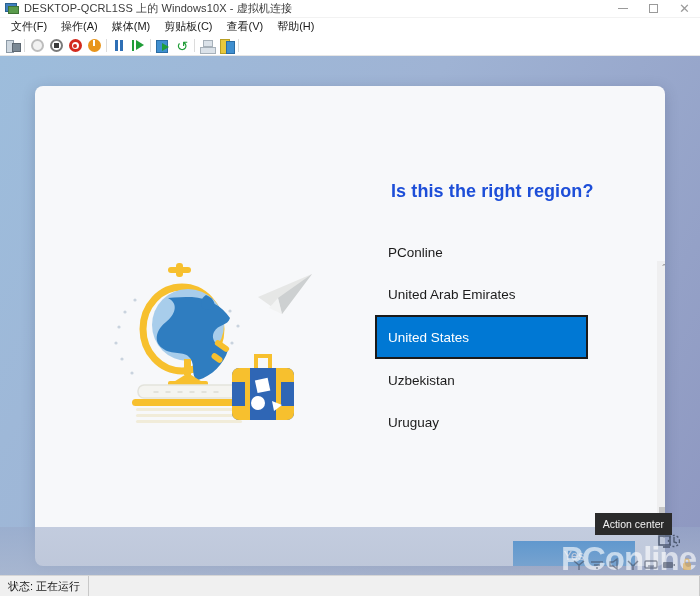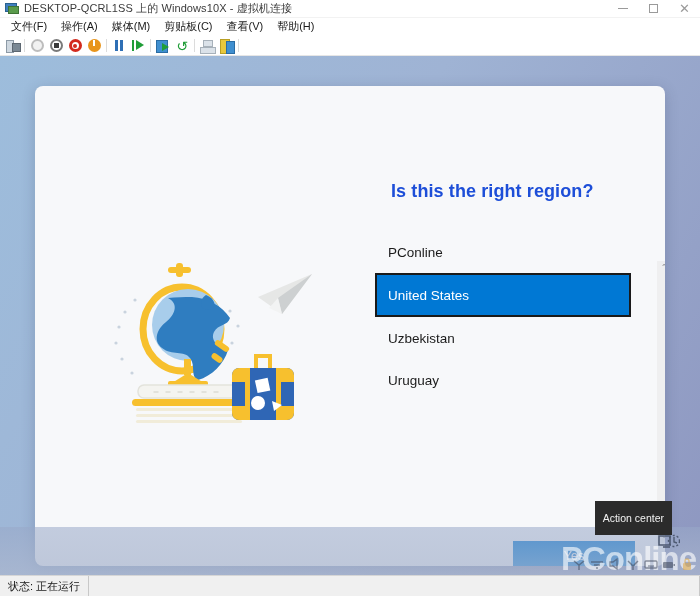--- a/index.html
+++ b/index.html
@@ -216,21 +216,21 @@
     padding-left: 13px;
     font-size: 13.5px;
     color: #1b1b1b;
     position: relative;
   }
   .region-item.selected {
     background: #0078d4;
     color: #ffffff;
     border: 2px solid #1a1a1a;
     height: 44px;
-    width: 256px;
+    width: 213px;
     padding-left: 11px;
   }
 
   .scrolltrack {
     position: absolute;
     left: 622px; top: 175px;
     width: 14px; height: 282px;
     background: #efeff0;
   }
   .scroll-arrow {
@@ -279,21 +279,21 @@
   .actioncenter-ico {
     position: absolute; right: 20px; bottom: 22px;
     width: 22px; height: 20px;
   }
   .tooltip {
     position: absolute;
     right: 28px; bottom: 40px;
     background: #2b2b2b;
     color: #f2f2f2;
     font-size: 10.5px;
-    padding: 11px 8px;
+    padding: 5px 8px;
     white-space: nowrap;
   }
   .watermark {
     position: absolute;
     right: 4px; bottom: 0;
     font-size: 33px;
     font-weight: bold;
     color: rgba(255,255,255,0.62);
     letter-spacing: -1px;
     font-family: "Liberation Sans", sans-serif;
@@ -458,20 +458,21 @@
           <rect x="135" y="117" width="5" height="52" fill="#f7c02e"></rect>
           <rect x="166" y="117" width="5" height="52" fill="#f7c02e"></rect>
           <rect x="146" y="128" width="13" height="13" fill="#ffffff" transform="rotate(-12 152 134)"></rect>
           <circle cx="148" cy="152" r="7" fill="#ffffff"></circle>
           <path d="M162 150 l10 4 l-8 6 z" fill="#ffffff"></path>
         </svg>
       </div>
 
       <div class="region-list">
         <div class="region-item">PConline</div>
+        <div class="region-item">United Arab Emirates</div>
         <div class="region-item selected">United States</div>
         <div class="region-item">Uzbekistan</div>
         <div class="region-item">Uruguay</div>
       </div>
 
       <div class="scrolltrack">
         <div class="scroll-arrow up">⌃</div>
         <div class="scroll-thumb"></div>
         <div class="scroll-arrow down">⌄</div>
       </div>

